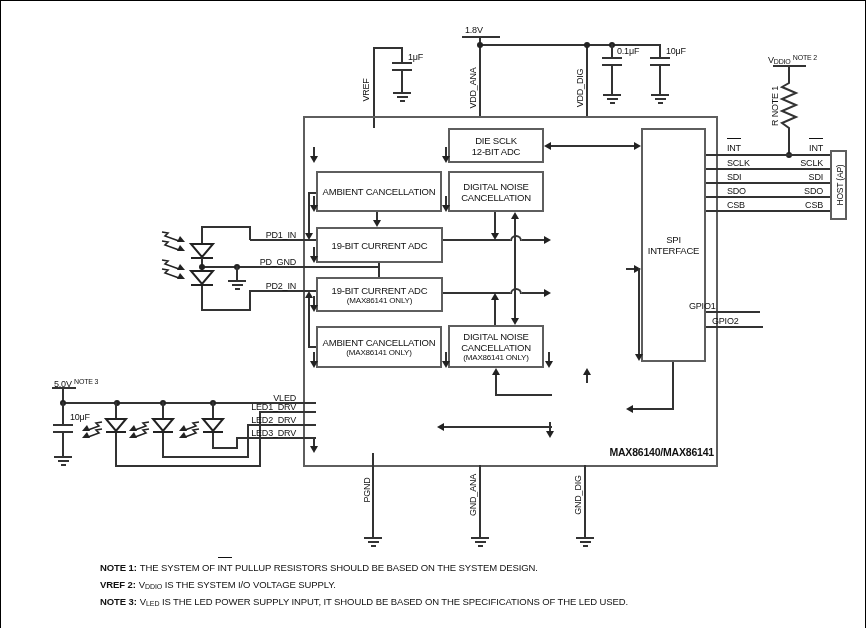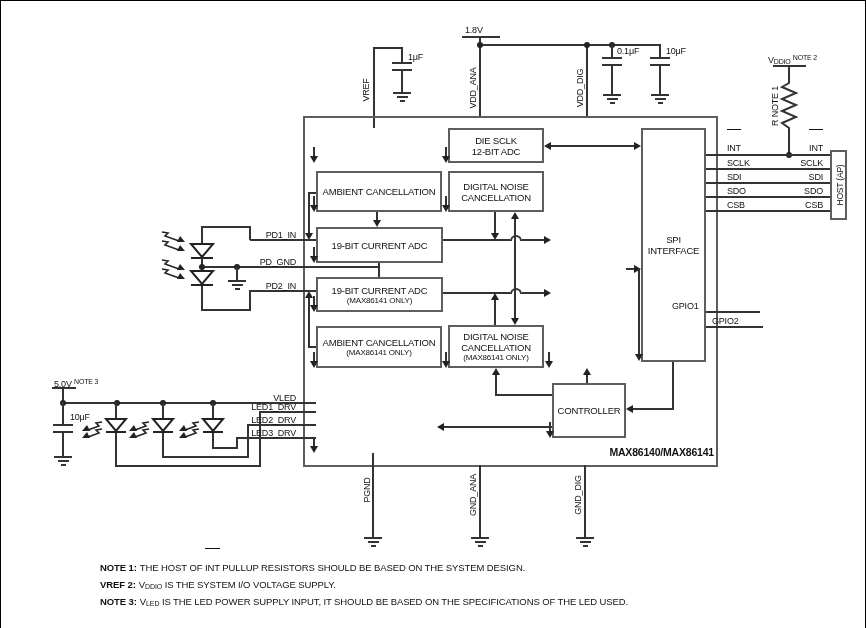--- a/index.html
+++ b/index.html
@@ -22,21 +22,21 @@
   .blk{position:absolute;border:2px solid #5e5e5e;background:#fff;display:flex;flex-direction:column;
        align-items:center;justify-content:center;text-align:center;font-size:9.5px;line-height:11px;
        letter-spacing:-0.2px;box-sizing:border-box;}
   .blk .sub{font-size:8px;line-height:9px;}
   .chip{position:absolute;left:303px;top:116px;width:415px;height:351px;border:2px solid #5e5e5e;box-sizing:border-box;}
   
   .pl{position:absolute;font-size:9px;letter-spacing:-0.2px;white-space:nowrap;line-height:10px;}
   .pr{text-align:right;}
   .rot{position:absolute;transform:rotate(-90deg);transform-origin:0 0;font-size:9px;letter-spacing:-0.2px;
        white-space:nowrap;text-align:center;line-height:11px;}
-  .ovl{border-top:1.5px solid #111;padding-top:13px;}
+  .ovl{border-top:1.5px solid #111;padding-top:4px;}
   .sb{font-size:7px;vertical-align:-1px;}
   .sp{font-size:7px;vertical-align:3px;}
   
   .dot{position:absolute;width:6px;height:6px;border-radius:50%;background:#222;}
   .pw{position:absolute;height:2px;background:#333;}
   .gnd{position:absolute;width:0;height:0;}
   .gnd i{position:absolute;height:2px;background:#333;display:block;}
   .gnd .g1{width:18px;left:-9px;top:0;}
   .gnd .g2{width:11px;left:-5.5px;top:4px;}
   .gnd .g3{width:5px;left:-2.5px;top:8px;}
@@ -135,23 +135,20 @@
       <span class="sub">(MAX86141 ONLY)</span>
     </div>
   <div class="blk" style="left:448px;top:325px;width:96px;height:43px">
       <span>DIGITAL NOISE</span>
       <span>CANCELLATION</span>
       <span class="sub">(MAX86141 ONLY)</span>
     </div>
   <div class="blk" style="left:641px;top:128px;width:65px;height:234px">
       <span>SPI</span>
       <span>INTERFACE</span>
-    </div>
-  <div class="blk" style="left:552px;top:383px;width:74px;height:55px">
-      <span>CONTROLLER</span>
     </div>
 
   <div class="wv" style="left:376px;top:212px;height:9px"></div>
   <div class="ad" style="left:373px;top:220px"></div>
 
   <div class="wh" style="left:443px;top:239px;width:67px"></div>
   <div class="wh" style="left:522px;top:239px;width:22px"></div>
   <div class="ar" style="left:544px;top:236px"></div>
   <div class="hop" style="left:510px;top:235px"></div>
 
@@ -239,21 +236,21 @@
   <div class="pl" style="left:727px;top:200px">CSB</div>
   <div class="pl pr" style="left:793px;top:143px;width:30px"><span class="ovl">INT</span></div>
   <div class="pl pr" style="left:793px;top:158px;width:30px">SCLK</div>
   <div class="pl pr" style="left:793px;top:172px;width:30px">SDI</div>
   <div class="pl pr" style="left:793px;top:186px;width:30px">SDO</div>
   <div class="pl pr" style="left:793px;top:200px;width:30px">CSB</div>
   <div class="blk" style="left:830px;top:150px;width:17px;height:70px"></div>
   <div class="rot" style="left:835px;top:217px;width:64px;font-size:8.5px">HOST (AP)</div>
 
   <div class="wh" style="left:706px;top:311px;width:54px"></div>
-  <div class="pl" style="left:672px;top:301px">GPIO1</div>
+  <div class="pl" style="left:689px;top:301px">GPIO1</div>
   <div class="wh" style="left:706px;top:326px;width:57px"></div>
   <div class="pl" style="left:712px;top:316px">GPIO2</div>
 
   <div class="wh" style="left:250px;top:239px;width:66px"></div>
   <div class="wv" style="left:249px;top:226px;height:14px"></div>
   <div class="wh" style="left:201px;top:226px;width:49px"></div>
   <div class="wv" style="left:201px;top:226px;height:18px"></div>
   <svg width="26" height="18" style="left:189px;top:243px">
     <polygon points="2,1 24,1 13,14" fill="#fff" stroke="#222" stroke-width="2"></polygon>
     <line x1="2" y1="15" x2="24" y2="15" stroke="#222" stroke-width="2"></line>
@@ -380,16 +377,16 @@
       <i class="g3"></i>
     </div>
   <div class="wv" style="left:584px;top:465px;height:72px"></div>
   <div class="rot" style="left:573px;top:519px;width:48px">GND_DIG</div>
   <div class="gnd" style="left:585px;top:537px">
       <i class="g1"></i>
       <i class="g2"></i>
       <i class="g3"></i>
     </div>
 
-  <div class="note" style="top:562px"><b>NOTE 1:</b><span>THE HOST OF </span><span class="ovl">INT</span><span> PULLUP RESISTORS SHOULD BE BASED ON THE SYSTEM DESIGN.</span></div>
+  <div class="note" style="top:562px"><b>NOTE 1:</b><span>THE SYSTEM OF </span><span class="ovl">INT</span><span> PULLUP RESISTORS SHOULD BE BASED ON THE SYSTEM DESIGN.</span></div>
   <div class="note" style="top:579px"><b>VREF 2:</b><span>V</span><span class="sb">DDIO</span><span> IS THE SYSTEM I/O VOLTAGE SUPPLY.</span></div>
   <div class="note" style="top:596px"><b>NOTE 3:</b><span>V</span><span class="sb">LED</span><span> IS THE LED POWER SUPPLY INPUT, IT SHOULD BE BASED ON THE SPECIFICATIONS OF THE LED USED.</span></div>
 </div>
 
 </body></html>

